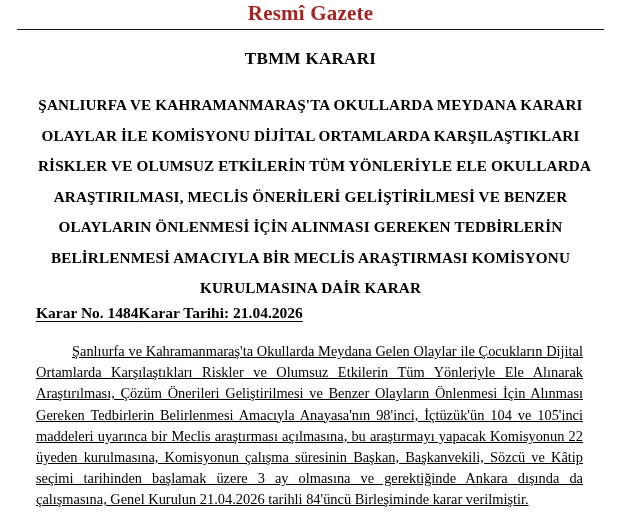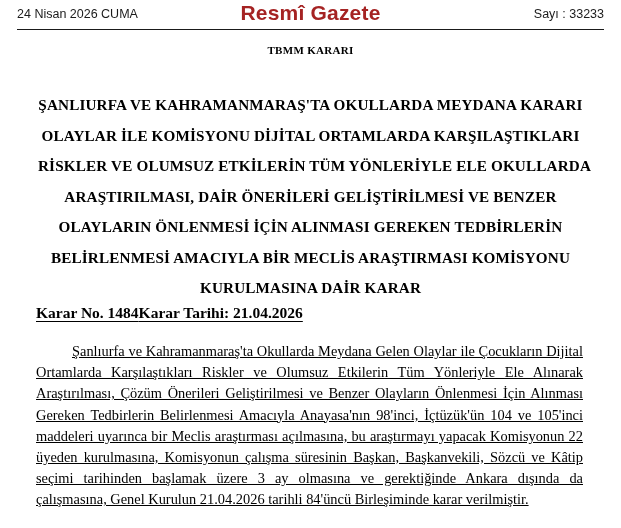--- a/index.html
+++ b/index.html
@@ -46,21 +46,21 @@
   }
   .masthead-date { padding-top: 3px; }
   .masthead-issue { padding-top: 3px; }
 
   .masthead-title {
     position: absolute;
     left: 0;
     right: 0;
     top: 1px;
     text-align: center;
-    font-family: Liberation Sans, sans-serif;
+    font-family: Liberation Serif, serif;
     font-weight: bold;
     font-size: 21px;
     line-height: 24px;
     color: #a52323;
     letter-spacing: 0.2px;
   }
 
   .header-rule {
     position: absolute;
     left: 17px;
@@ -68,24 +68,24 @@
     width: 587px;
     height: 0;
     border-top: 1.6px solid #1a1a1a;
   }
 
   
   .doc-kind {
     position: absolute;
     left: 0;
     right: 0;
-    top: 40px;
+    top: 49px;
     text-align: center;
     font-weight: bold;
-    font-size: 11px;
+    font-size: 17px;
     line-height: 20px;
     letter-spacing: 0.3px;
   }
 
   
   .doc-title {
     position: absolute;
     left: 38px;
     top: 90px;
     width: 545px;
@@ -132,36 +132,32 @@
     text-indent: 36px;
     hyphens: none;
     text-decoration: underline;
   }
 </style>
 </head>
 <body>
 
 <div class="page">
 
-  <div class="masthead">
-    <div class="masthead-date">24 Nisan 2026 CUMA</div>
-    <div class="masthead-issue">Sayı : 33233</div>
-  </div>
 
   <div class="masthead-title">Resmî Gazete</div>
 
   <div class="header-rule"></div>
 
   <div class="doc-kind">TBMM KARARI</div>
 
   <div class="doc-title">
     <span class="tline">ŞANLIURFA VE KAHRAMANMARAŞ'TA OKULLARDA MEYDANA KARARI</span>
     <span class="tline">OLAYLAR İLE KOMİSYONU DİJİTAL ORTAMLARDA KARŞILAŞTIKLARI</span>
     <span class="tline">RİSKLER VE OLUMSUZ ETKİLERİN TÜM YÖNLERİYLE ELE OKULLARDA</span>
-    <span class="tline">ARAŞTIRILMASI, DAİR ÖNERİLERİ GELİŞTİRİLMESİ VE BENZER</span>
+    <span class="tline">ARAŞTIRILMASI, MECLİS ÖNERİLERİ GELİŞTİRİLMESİ VE BENZER</span>
     <span class="tline">OLAYLARIN ÖNLENMESİ İÇİN ALINMASI GEREKEN TEDBİRLERİN</span>
     <span class="tline">BELİRLENMESİ AMACIYLA BİR MECLİS ARAŞTIRMASI KOMİSYONU</span>
     <span class="tline">KURULMASINA DAİR KARAR</span>
   </div>
 
   <div class="meta-row">
     <div class="meta-item">Karar No. 1484</div>
     <div class="meta-item">Karar Tarihi: 21.04.2026</div>
   </div>
 

